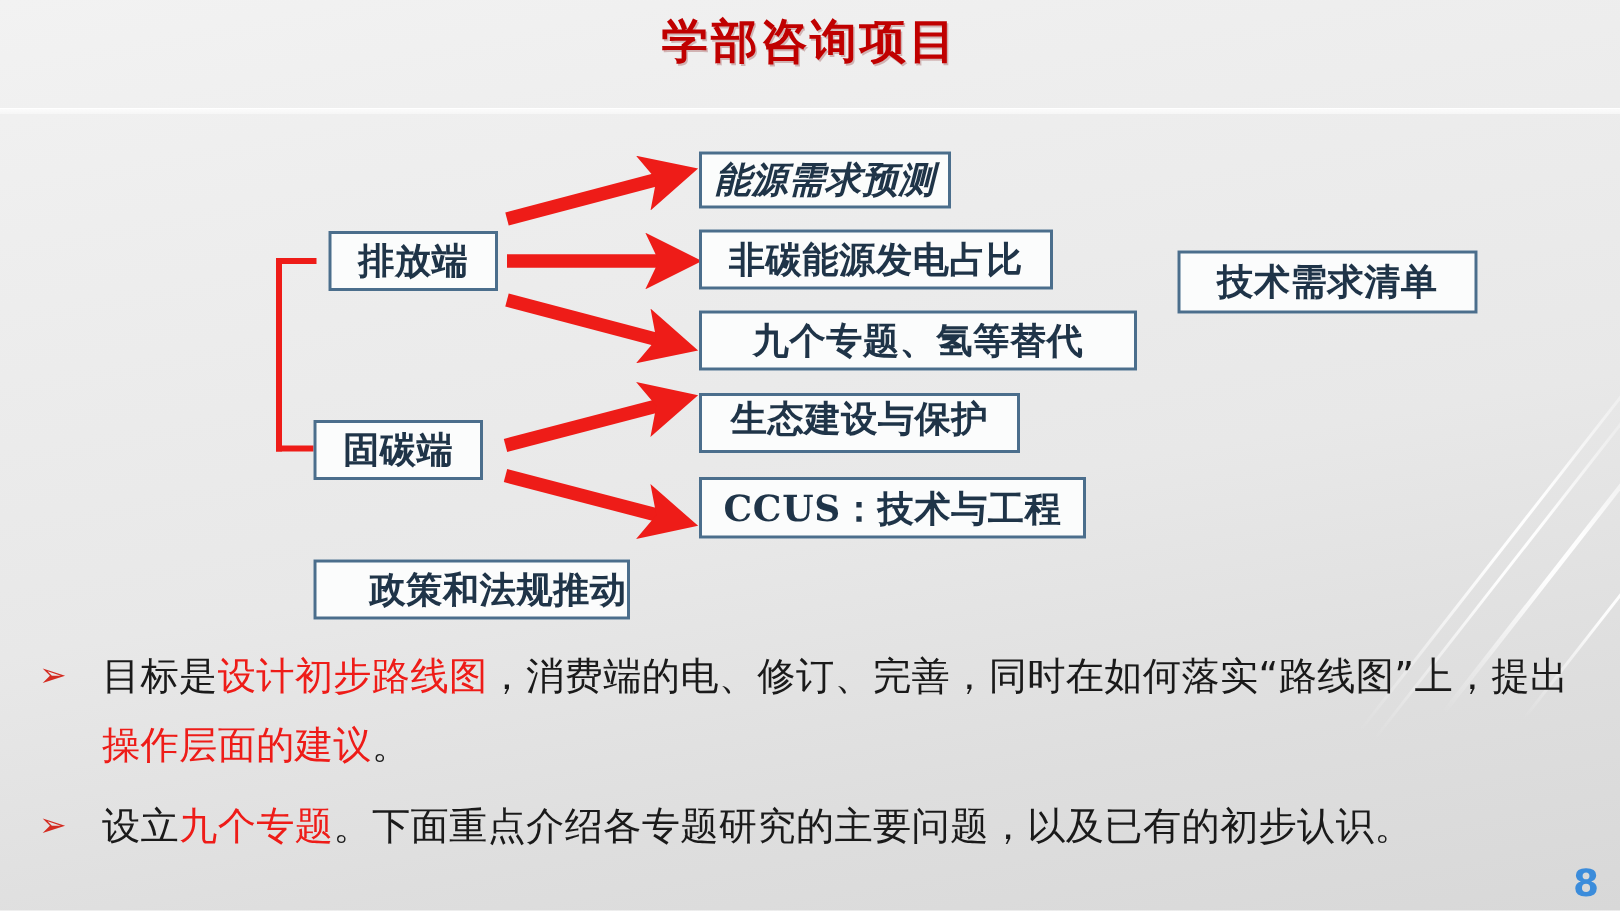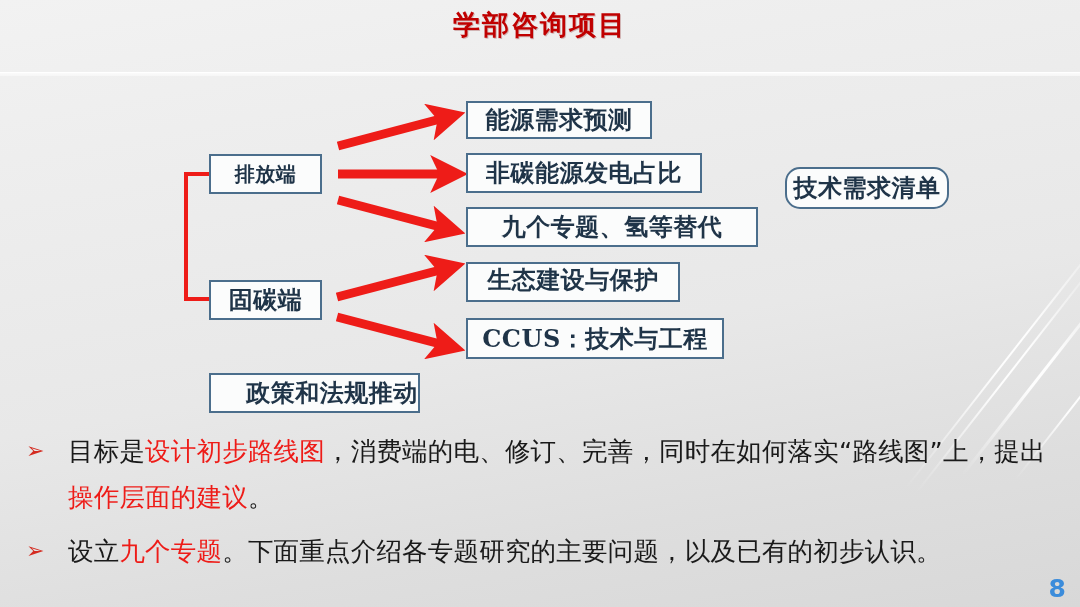--- a/index.html
+++ b/index.html
@@ -36,21 +36,21 @@
   
   .title-band {
     position: absolute;
     left: 0; top: 0;
     width: 1080px; height: 72px;
   }
   .title-text {
     position: absolute;
     left: 0; right: 0; top: 7px;
     text-align: center;
-    font-size: 27px;
+    font-size: 31px;
     font-weight: bold;
     color: #c00000;
     letter-spacing: 2px;
     font-family: "DejaVu Sans", "Liberation Sans", sans-serif;
     text-shadow: 1px 1px 0 rgba(120,0,0,0.25);
   }
   .title-rule {
     position: absolute;
     left: 0; top: 72px;
     width: 1080px; height: 3px;
@@ -70,29 +70,29 @@
     align-items: center;
     justify-content: center;
     box-sizing: border-box;
     letter-spacing: 0.5px;
     line-height: 1;
   }
   .dbox.serifish {
     font-family: "DejaVu Serif", "Liberation Serif", serif;
   }
 
-  #box-emission   { left: 209px; top: 154px; width: 113px; height: 40px; font-size: 20px; }
+  #box-emission   { left: 219px; top: 154px; width: 113px; height: 40px; font-size: 24px; }
   #box-carbon     { left: 209px; top: 280px; width: 113px; height: 40px; font-size: 24px; }
   #box-policy     { left: 209px; top: 373px; width: 211px; height: 40px; font-size: 24px; padding-left: 35px; }
-  #box-demand     { left: 466px; top: 101px; width: 186px; height: 38px; font-size: 24px; }
+  #box-demand     { left: 466px; top: 101px; width: 168px; height: 38px; font-size: 24px; font-style: italic; }
   #box-noncarbon  { left: 466px; top: 153px; width: 236px; height: 40px; font-size: 24px; text-align: right; }
   #box-substitute { left: 466px; top: 207px; width: 292px; height: 40px; font-size: 24px; }
   #box-ecology    { left: 466px; top: 262px; width: 214px; height: 40px; font-size: 24px; font-family: Liberation Mono, monospace; }
   #box-ccus       { left: 466px; top: 318px; width: 258px; height: 41px; font-size: 24px; }
-  #box-techlist   { left: 785px; top: 167px; width: 164px; height: 42px; font-size: 24px; border-radius: 15px; }
+  #box-techlist   { left: 785px; top: 167px; width: 200px; height: 42px; font-size: 24px; }
 
   
   .bracket {
     position: absolute;
     left: 184px; top: 172px;
     width: 27px; height: 129px;
     border-left: 4px solid #ee1c18;
     border-top: 4px solid #ee1c18;
     border-bottom: 4px solid #ee1c18;
     box-sizing: border-box;

